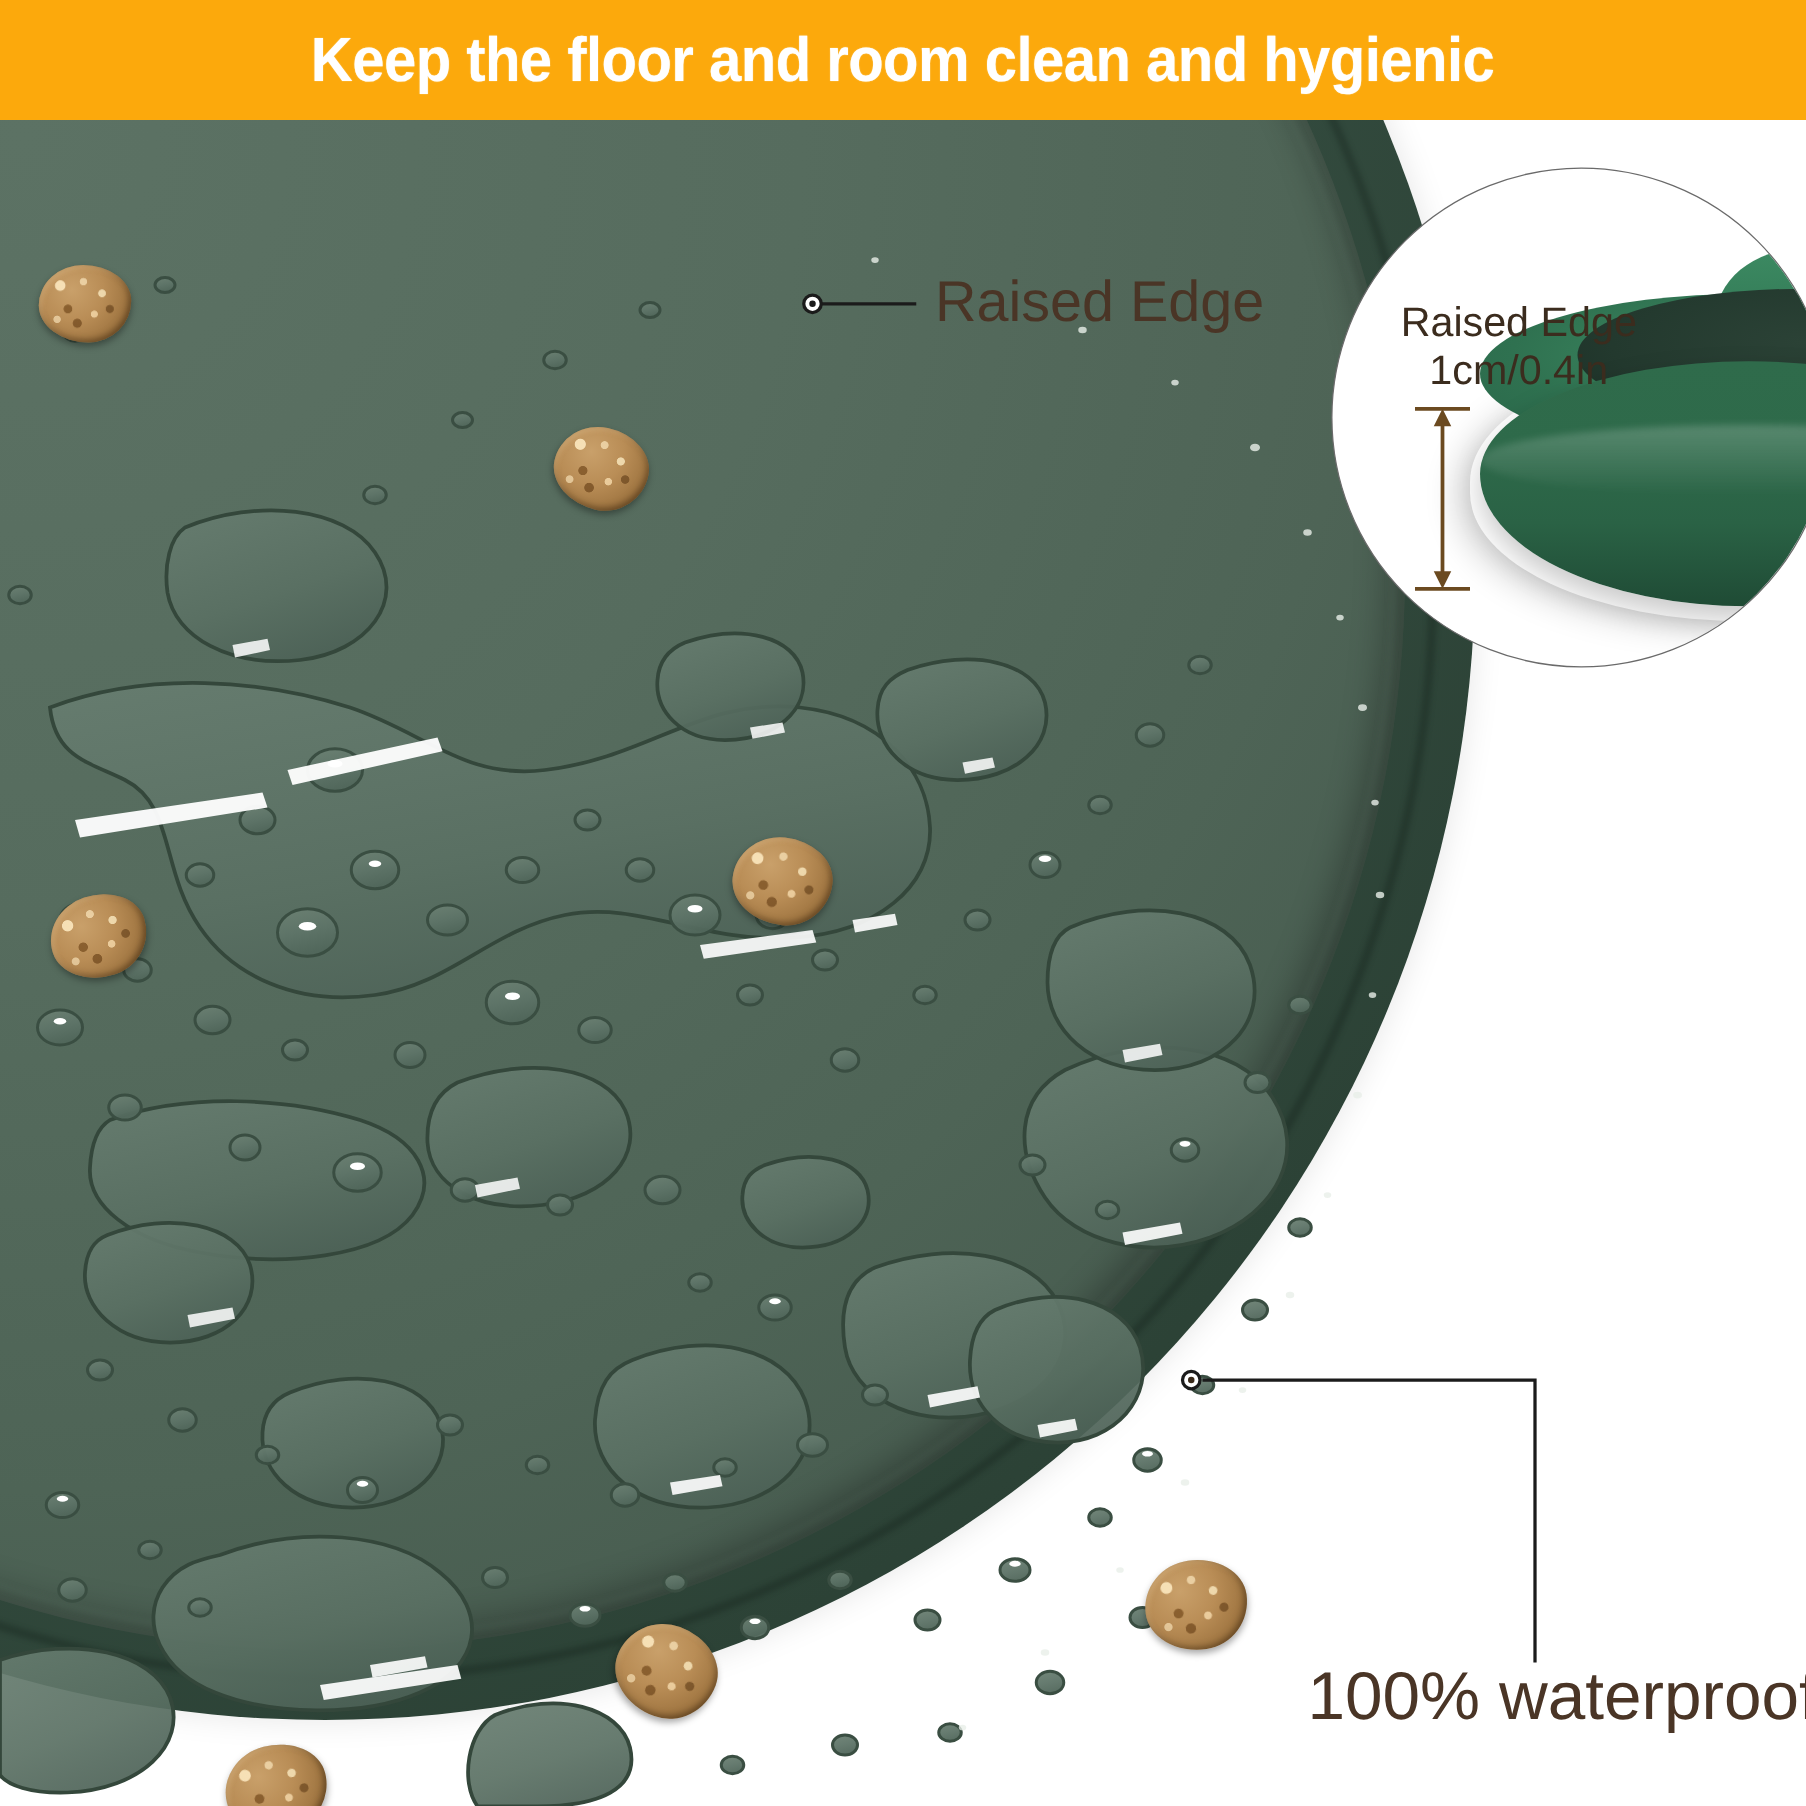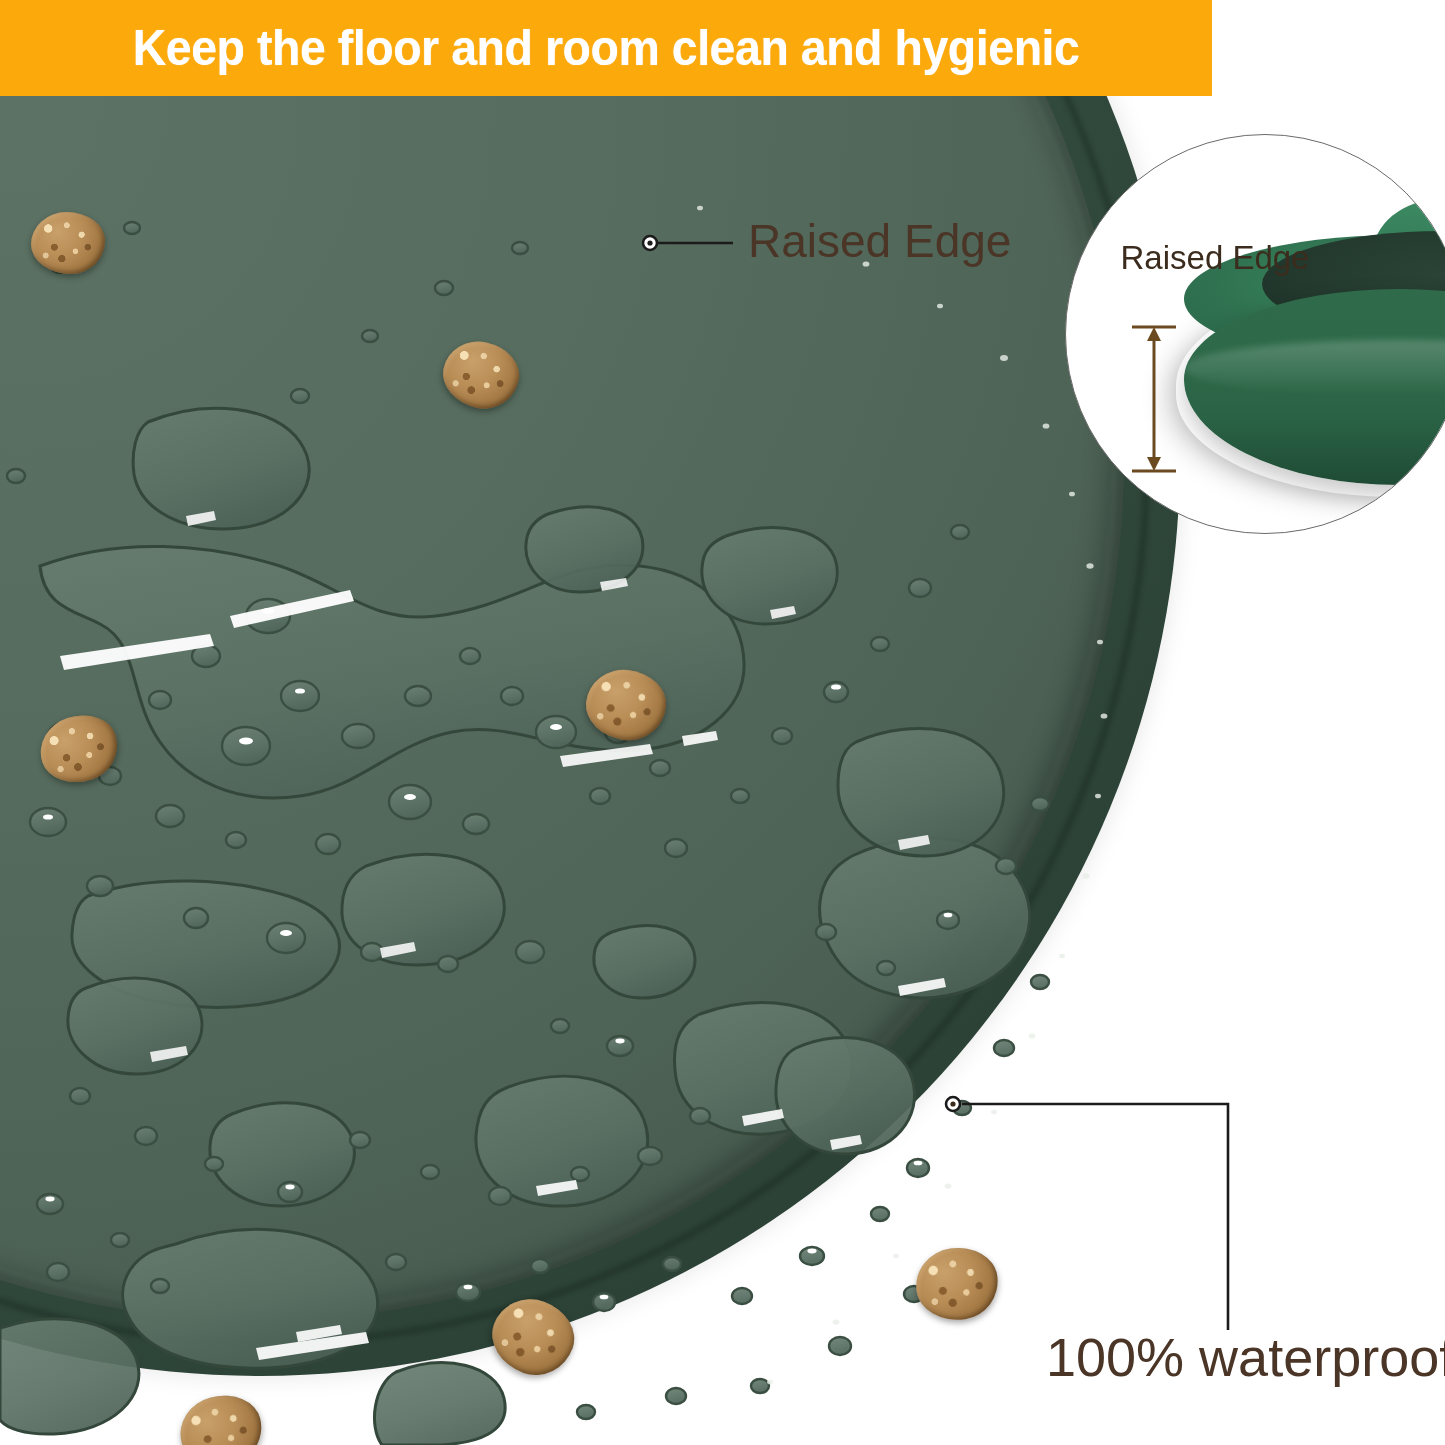--- a/index.html
+++ b/index.html
@@ -15,21 +15,21 @@
     width: 1445px;
     height: 1445px;
     overflow: hidden;
     background: #ffffff;
   }
 
   
   #banner {
     position: absolute;
     left: 0; top: 0;
-    width: 1212px;
+    width: 1445px;
     height: 96px;
     background: #FCA90C;
     display: flex;
     align-items: center;
     justify-content: center;
     z-index: 40;
   }
   #banner-text {
     color: #ffffff;
     font-family: "Liberation Sans", sans-serif;
@@ -503,20 +503,21 @@
       <div class="xs-shadow"></div>
       <div class="xs-far"></div>
       <div class="xs-top"></div>
       <div class="xs-cavity"></div>
       <div class="xs-body"></div>
       <div class="xs-sheen"></div>
     </div>
 
     <div id="inset-label">
       <div>Raised Edge</div>
+      <div>1cm/0.4in</div>
     </div>
 
     <svg id="inset-dim" viewBox="0 0 60 156">
       <line x1="8" y1="6" x2="52" y2="6" stroke="#6B4A20" stroke-width="3"></line>
       <line x1="8" y1="150" x2="52" y2="150" stroke="#6B4A20" stroke-width="3"></line>
       <line x1="30" y1="10" x2="30" y2="146" stroke="#6B4A20" stroke-width="3"></line>
       <polygon points="30,6 23,20 37,20" fill="#6B4A20"></polygon>
       <polygon points="30,150 23,136 37,136" fill="#6B4A20"></polygon>
     </svg>
   </div>

